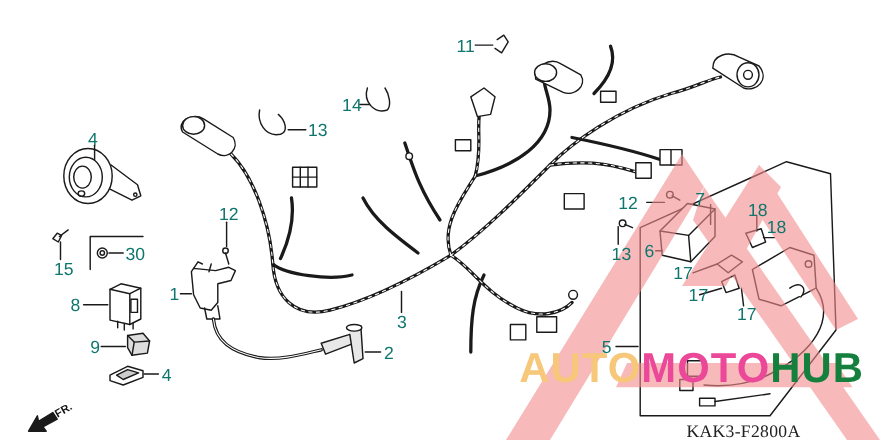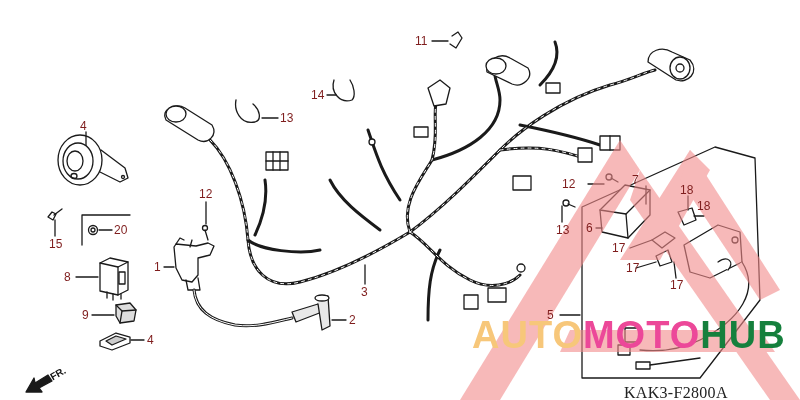--- a/index.html
+++ b/index.html
@@ -1,18 +1,18 @@
 <!DOCTYPE html>
 <html><head>
 <meta charset="utf-8">
 <style>
   html, body { margin:0; padding:0; background:#ffffff; }
   body { width:800px; height:400px; position:relative; overflow:hidden; font-family:"Liberation Sans", sans-serif; }
   #canvas { position:absolute; left:0; top:0; width:800px; height:400px; }
-  .lbl { position:absolute; font-family:"Liberation Sans", sans-serif; font-size:12px; color:#7f1d1d; line-height:1; white-space:nowrap; }
+  .lbl { position:absolute; font-family:"Liberation Sans", sans-serif; font-size:16px; color:#0f766e; line-height:1; white-space:nowrap; }
   .code { position:absolute; font-family:"Liberation Serif", serif; font-size:16px; color:#222; letter-spacing:0.3px; }
   .fr { position:absolute; font-family:"Liberation Sans", sans-serif; font-weight:bold; font-size:10px; color:#111; transform:rotate(-30deg); }
   .wm { position:absolute; left:472px; top:316px; font-family:"Liberation Sans", sans-serif; font-weight:bold; font-size:38px; letter-spacing:1px; line-height:1; white-space:nowrap; }
   .wm span { display:inline-block; }
 </style>
 </head>
 <body>
 
 <svg id="canvas" viewBox="0 0 800 400" xmlns="http://www.w3.org/2000/svg">
   <g fill="none" stroke="#1a1a1a" stroke-width="1.3" stroke-linecap="round" stroke-linejoin="round">
@@ -226,21 +226,21 @@
     <path d="M460 400 L620 140 L640 170 L500 400 Z" fill="#f28b8b"></path>
     <path d="M570 330 L760 330 L775 352 L560 352 Z" fill="#f28b8b"></path>
     <path d="M640 170 L800 400 L770 400 L630 200 Z" fill="#f28b8b"></path>
     <path d="M620 260 L690 150 L710 170 L660 260 Z" fill="#f28b8b"></path>
     <path d="M690 150 L780 290 L760 300 L680 180 Z" fill="#f28b8b"></path>
   </g>
 </svg>
 
 <div class="lbl" style="left:80px;top:120px;">4</div>
 <div class="lbl" style="left:49px;top:238px;">15</div>
-<div class="lbl" style="left:114px;top:224px;">20</div>
+<div class="lbl" style="left:114px;top:224px;">30</div>
 <div class="lbl" style="left:64px;top:271px;">8</div>
 <div class="lbl" style="left:82px;top:309px;">9</div>
 <div class="lbl" style="left:147px;top:334px;">4</div>
 <div class="lbl" style="left:154px;top:261px;">1</div>
 <div class="lbl" style="left:199px;top:188px;">12</div>
 <div class="lbl" style="left:349px;top:314px;">2</div>
 <div class="lbl" style="left:361px;top:286px;">3</div>
 <div class="lbl" style="left:280px;top:112px;">13</div>
 <div class="lbl" style="left:311px;top:89px;">14</div>
 <div class="lbl" style="left:415px;top:35px;">11</div>

